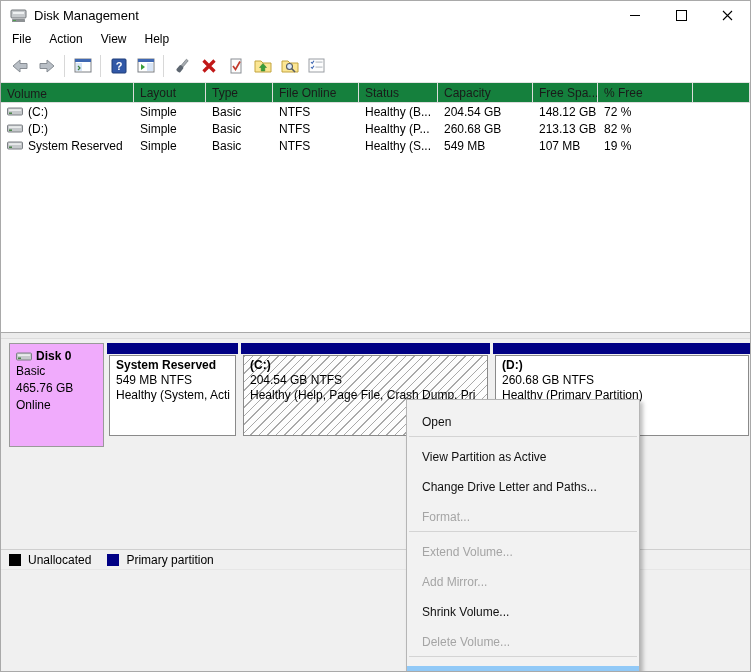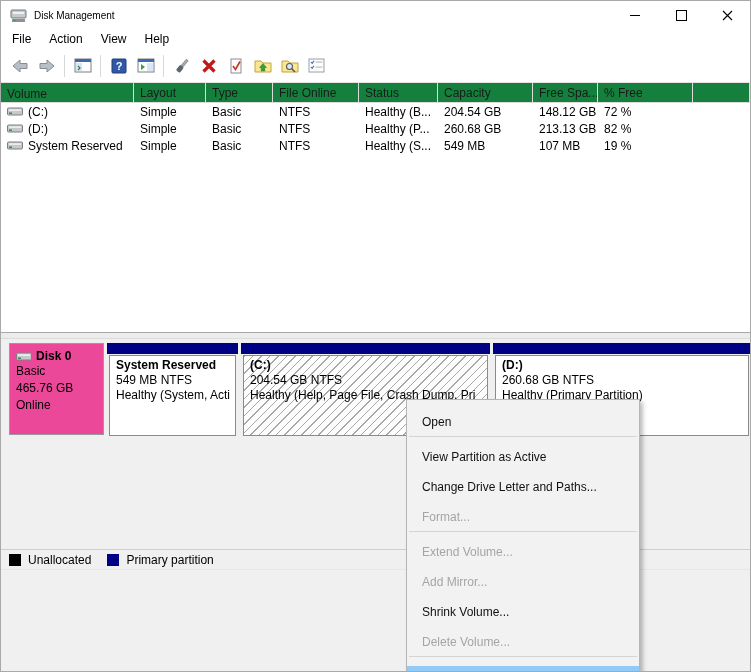--- a/index.html
+++ b/index.html
@@ -4,21 +4,21 @@
 <style>
   html,body{margin:0;padding:0;background:#fff;}
   .window{
     position:relative;width:751px;height:672px;overflow:hidden;
     background:#ffffff;font-family:"Liberation Sans",sans-serif;font-size:12px;color:#000;
     border:1px solid #a9a9a9;box-sizing:border-box;
   }
   
   .titlebar{height:28px;display:flex;align-items:center;padding-left:9px;background:#fff;}
   .titlebar .ticon{width:17px;height:15px;margin-right:7px;flex:0 0 auto;}
-  .title-text{font-size:10px;color:#000;}
+  .title-text{font-size:13px;color:#000;}
   .win-controls{margin-left:auto;display:flex;height:28px;}
   .win-btn{width:46px;height:28px;display:flex;align-items:center;justify-content:center;}
   .glyph-min{width:10px;height:1px;background:#000;}
   .glyph-max{width:9px;height:9px;border:1px solid #000;}
   
   .menubar{height:20px;display:flex;align-items:center;padding-left:2px;background:#fff;}
   .menubar .mitem{padding:2px 9px;cursor:default;}
   
   .toolbar{height:33px;display:flex;align-items:center;padding-left:5px;background:#fff;border-bottom:1px solid #e3e3e3;}
   .tbtn{width:25px;height:25px;display:flex;align-items:center;justify-content:center;margin:0 1px;}
@@ -31,21 +31,21 @@
   .lv-cell{box-sizing:border-box;padding-left:6px;overflow:hidden;white-space:nowrap;}
   .c0{width:133px;display:flex;align-items:center;}
   .c1{width:72px;}.c2{width:67px;}.c3{width:86px;}.c4{width:79px;}
   .c5{width:95px;}.c6{width:65px;}.c7{width:95px;}.c8{flex:1;}
   .vicon{width:16px;height:11px;margin:0 5px 0 0;flex:0 0 auto;}
   
   .splitter{height:7px;background:#ececec;border-top:1px solid #a9a9a9;border-bottom:1px solid #dcdcdc;box-sizing:border-box;}
   
   .bottom-pane{position:relative;height:335px;background:#f0f0f0;}
   .disk-row{position:absolute;top:4px;left:8px;height:94px;display:flex;}
-  .disk-label{width:95px;height:92px;background:#ec4899;border:1px solid #9a9a9a;box-sizing:border-box;
+  .disk-label{width:95px;height:104px;background:#f0abfc;border:1px solid #9a9a9a;box-sizing:border-box;
               padding:5px 4px 0 6px;margin-right:3px;}
   .disk-name{display:flex;align-items:center;font-weight:bold;}
   .disk-name .vicon{margin-right:4px;}
   .disk-line{line-height:17px;}
   .partition{display:flex;flex-direction:column;box-sizing:border-box;margin-right:3px;}
   .p-sr{width:131px;}.p-c{width:249px;}.p-d{width:258px;margin-right:0;}
   .pbar{height:11px;background:#000084;}
   .pbody{flex:1;margin:1px 2px 1px 2px;border:1px solid #8a8a8a;background:#fff;
          padding:2px 0 0 6px;line-height:15px;overflow:hidden;white-space:nowrap;}
   .pbody.hatched{

